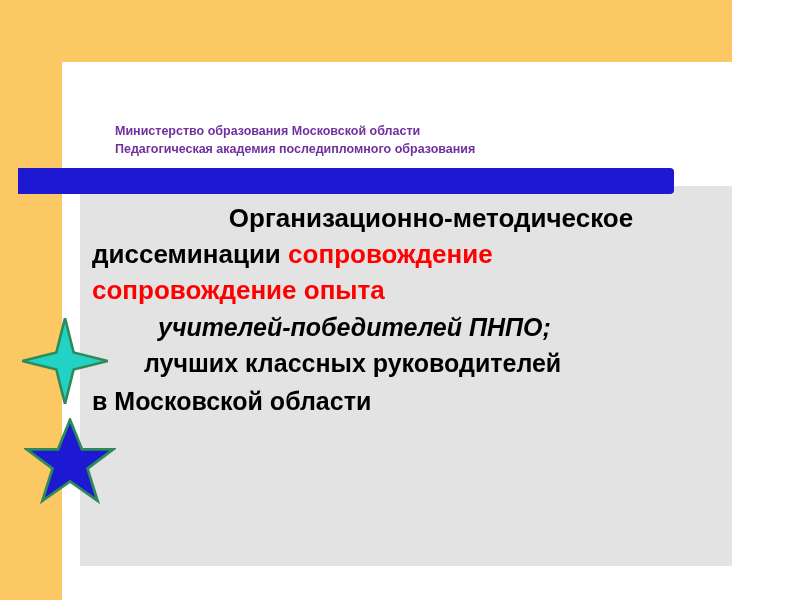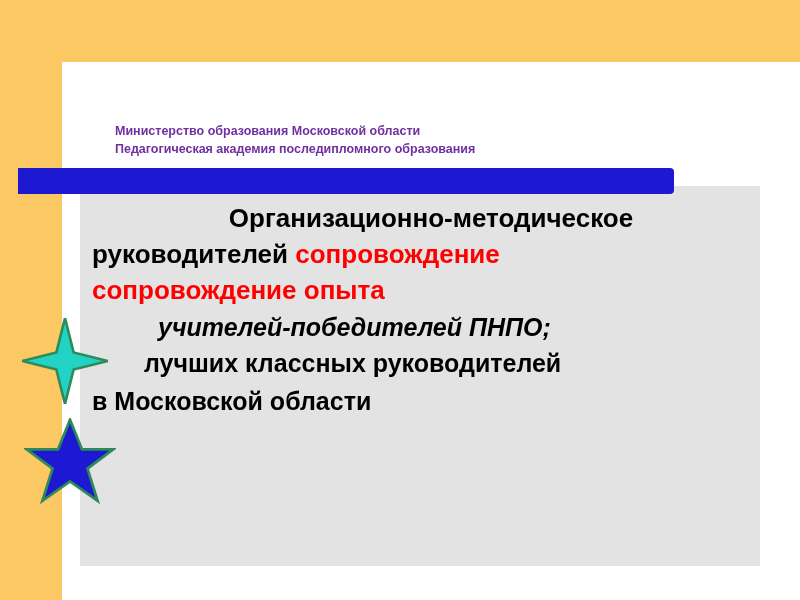--- a/index.html
+++ b/index.html
@@ -8,21 +8,21 @@
   }
   body {
     width: 800px;
     height: 600px;
     background: #ffffff;
     font-family: "Liberation Sans", sans-serif;
     overflow: hidden;
   }
   .slide {
     position: relative;
-    width: 800px;
+    width: 732px;
     height: 600px;
     background: #ffffff;
     overflow: hidden;
   }
   
   .left-band {
     position: absolute;
     left: 0;
     top: 0;
     width: 62px;
@@ -151,21 +151,21 @@
 
   <div class="blue-bar"></div>
 
   <div class="ministry">
     <div>Министерство образования Московской области</div>
     <div>Педагогическая академия последипломного образования</div>
   </div>
 
   <div class="title-block">
     <div class="title-line line1">Организационно-методическое</div>
-    <div class="title-line"><span>руководителей </span><span class="red">сопровождение</span></div>
+    <div class="title-line"><span>диссеминации </span><span class="red">сопровождение</span></div>
     <div class="title-line red">сопровождение опыта</div>
     <div class="sub1">учителей-победителей ПНПО;</div>
     <div class="sub2">
       <span class="ind">лучших классных руководителей</span>
       <span>в Московской области</span>
     </div>
   </div>
 
   <svg class="star4" viewBox="0 0 100 100">
     <polygon points="50,0 60,40 100,50 60,60 50,100 40,60 0,50 40,40" fill="#22D3C5" stroke="#2E8B57" stroke-width="3"></polygon>

